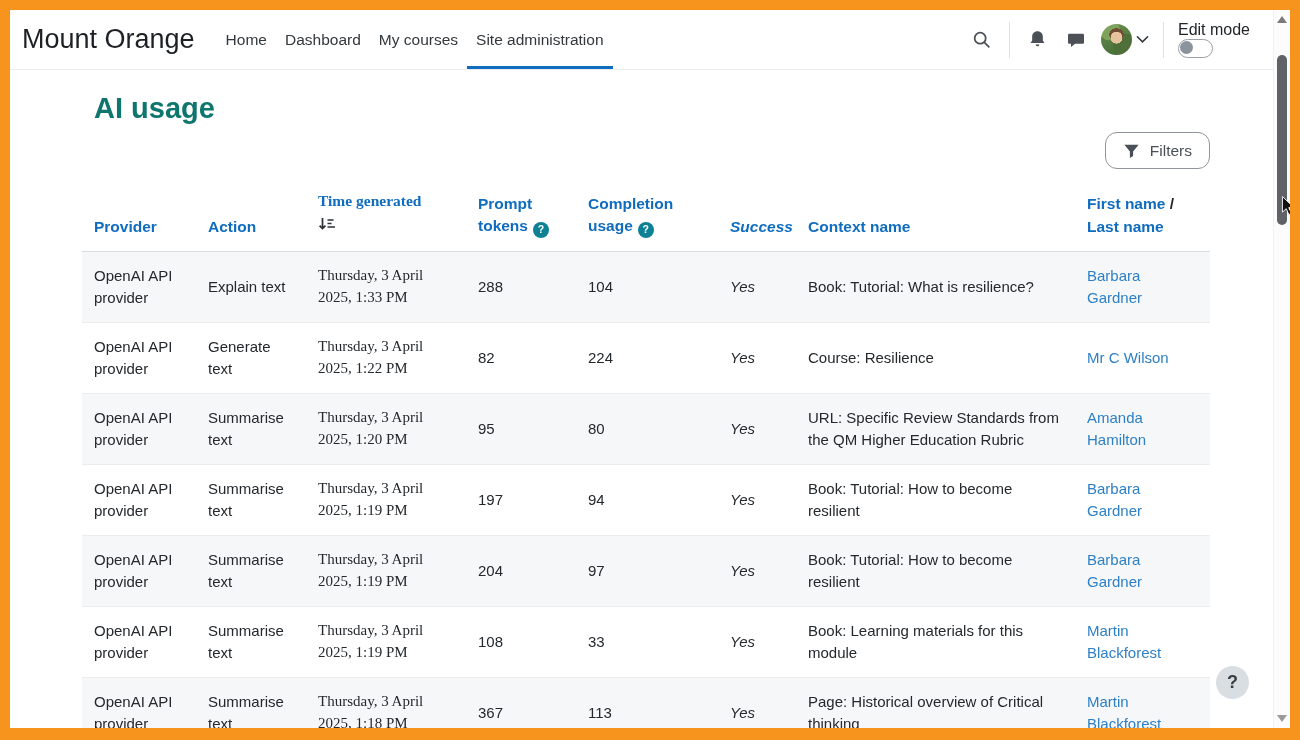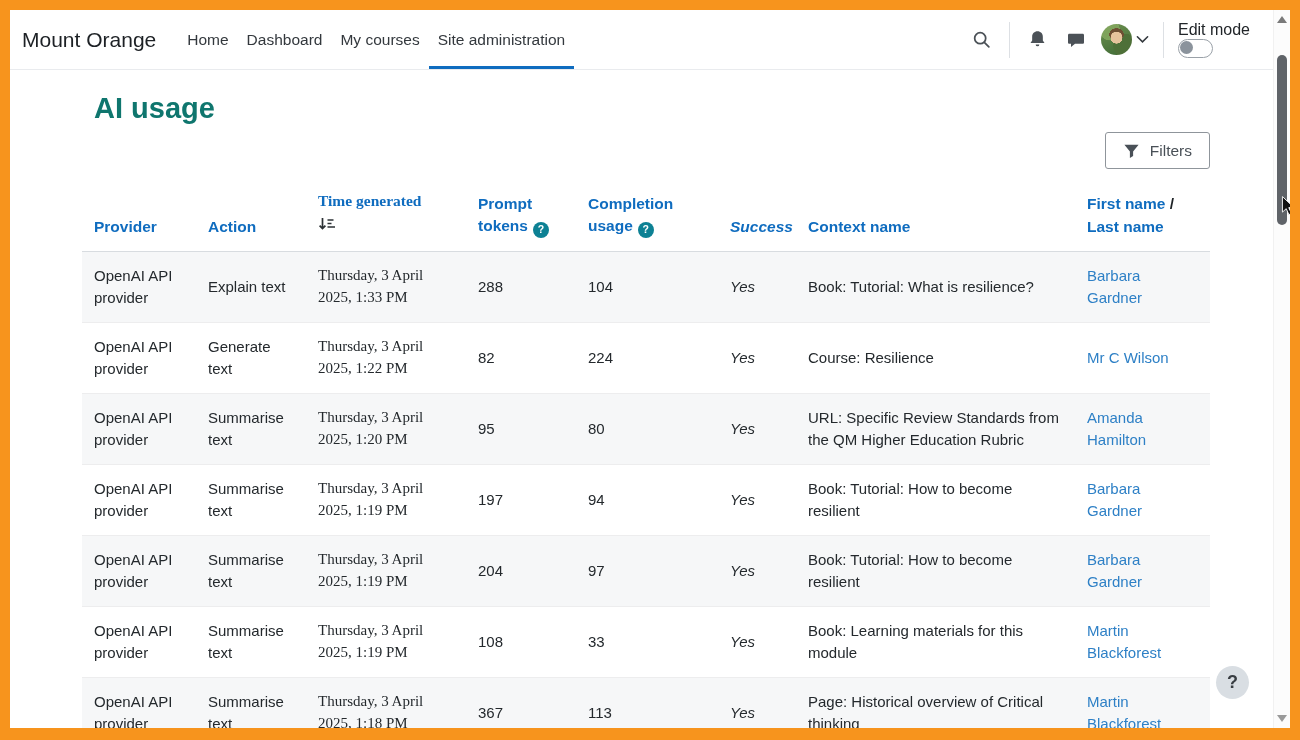--- a/index.html
+++ b/index.html
@@ -11,21 +11,21 @@
   .frame-inner{
     position:absolute;left:10px;top:10px;right:10px;bottom:12px;
     background:#ffffff;overflow:hidden;
   }
   
   .navbar{
     height:59px;display:flex;align-items:center;
     padding:0 30px 0 12px;border-bottom:1px solid #e9ebee;
     background:#fff;position:relative;
   }
-  .brand{font-size:21px;color:#1d2125;margin:0 22px 0 0;white-space:nowrap;}
+  .brand{font-size:27px;color:#1d2125;margin:0 22px 0 0;white-space:nowrap;}
   .nav-menu{display:flex;align-self:stretch;}
   .nav-item{
     display:flex;align-items:center;position:relative;
     padding:0 9px;font-size:15.5px;color:#33383d;cursor:pointer;white-space:nowrap;
   }
   .nav-item.active::after{
     content:"";position:absolute;left:0;right:0;bottom:0;height:3px;background:#0f6cbf;
   }
   .nav-right{margin-left:auto;display:flex;align-items:center;}
   .nav-icon-btn{display:flex;align-items:center;justify-content:center;padding:0 9px;cursor:pointer;}
@@ -48,21 +48,21 @@
   }
   .toggle-knob{
     position:absolute;left:1px;top:1px;width:13px;height:13px;border-radius:50%;background:#8b939c;
   }
   
   .content{padding:0 80px 0 72px;}
   .page-title{margin:20px 12px 0;font-size:29px;line-height:36px;font-weight:600;color:#0f766e;}
   .filters-row{display:flex;justify-content:flex-end;margin-top:6px;}
   .filters-btn{
     display:flex;align-items:center;gap:10px;
-    height:37px;padding:0 17px;background:#fff;border:1px solid #8f959b;border-radius:3px;
+    height:37px;padding:0 17px;background:#fff;border:1px solid #8f959b;border-radius:12px;
     font-size:15.5px;color:#495057;cursor:pointer;font-family:inherit;
   }
   
   .ai-table{margin-top:12px;width:1128px;font-size:15px;color:#24292d;}
   .thead{display:flex;align-items:flex-end;height:70px;border-bottom:1px solid #d8dce0;}
   .th{padding:0 12px 13px 12px;font-weight:700;color:#0f6cbf;font-size:15.5px;line-height:1.45;box-sizing:border-box;}
   .th a{color:#0f6cbf;text-decoration:none;cursor:pointer;}
   .tr{display:flex;align-items:center;min-height:70px;border-bottom:1px solid #ededee;}
   .tr:nth-child(odd){background:#f6f7f8;}
   .td{padding:10px 12px;line-height:1.45;box-sizing:border-box;}

